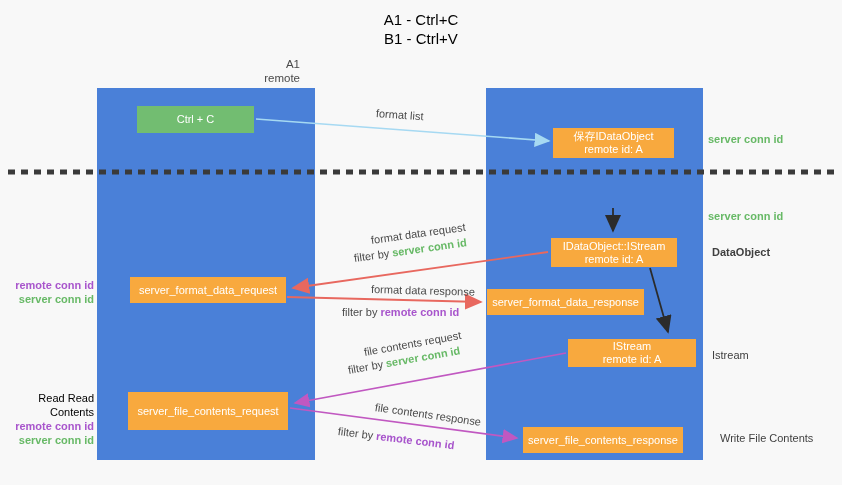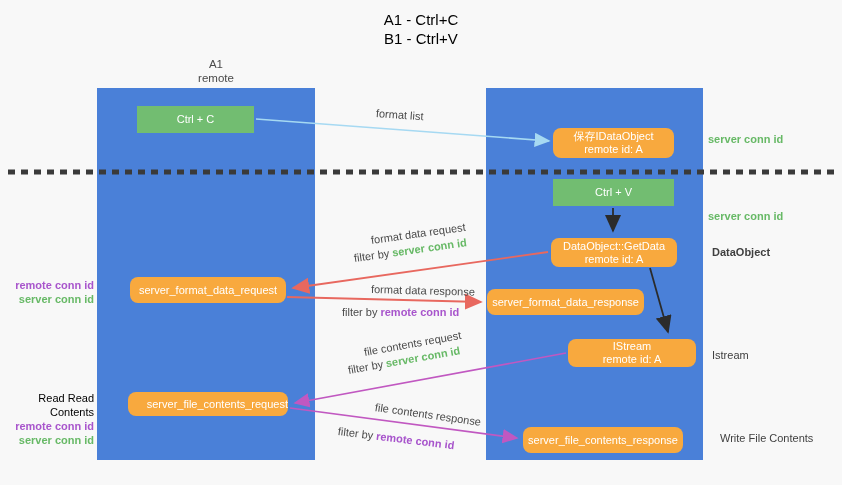--- a/index.html
+++ b/index.html
@@ -10,41 +10,41 @@
   }
   .title { position:absolute; left:0; right:0; top:10px; text-align:center;
     font-size:15px; color:#000000; line-height:19px; }
   .lane-header { position:absolute; text-align:center; font-size:11.5px; color:#4a4a4a; line-height:14px; }
   .lane { position:absolute; top:88px; height:372px; background:#4a80d8; }
   .lane-left { left:97px; width:218px; }
   .lane-right { left:486px; width:217px; }
   .node { position:absolute; color:#ffffff; font-size:11px; text-align:center;
     display:flex; flex-direction:column; justify-content:center; line-height:13px; }
   .green-node { background:#72bd71; }
-  .orange-node { background:#f8a93e;border-radius:8px; }
+  .orange-node { background:#f8a93e; }
   .alabel { position:absolute; font-size:11px; color:#4a4a4a; white-space:nowrap;
     transform-origin:left center; }
   .side-label { position:absolute; font-size:11px; white-space:nowrap; color:#3f3f3f; }
   .green-text { color:#67b966; font-weight:bold; }
   .purple-text { color:#a855cc; font-weight:bold; }
   .left-group { position:absolute; text-align:right; line-height:14px; font-size:11px; }
   .filter-first { margin-right:3px; }
   svg.arrows { position:absolute; left:0; top:0; width:842px; height:485px; pointer-events:none; }
 </style>
 </head>
 <body>
 
 <div class="stage">
 
   <div class="title">
     <div>A1 - Ctrl+C</div>
     <div>B1 - Ctrl+V</div>
   </div>
 
-  <div class="lane-header" style="left:107px; top:57px; width:218px;">
+  <div class="lane-header" style="left:82px; top:57px; width:218px;text-align:right;">
     <div>A1</div>
     <div>remote</div>
   </div>
 
   <div class="lane lane-left"></div>
   <div class="lane lane-right"></div>
 
   <svg class="arrows" viewBox="0 0 842 485">
     <defs>
       <marker id="m-blue" markerWidth="11" markerHeight="9" refX="9" refY="4.5" orient="auto">
@@ -80,43 +80,40 @@
 
   <div class="node green-node" style="left:137px; top:106px; width:117px; height:27px;">
     <div>Ctrl + C</div>
   </div>
 
   <div class="node orange-node" style="left:553px; top:128px; width:121px; height:30px;">
     <div>保存IDataObject</div>
     <div>remote id: A</div>
   </div>
 
-  <div class="node green-node" style="left:553px; top:179px; width:121px; height:27px;">
-    <div>Ctrl + V</div>
-  </div>
 
   <div class="node orange-node" style="left:551px; top:238px; width:126px; height:29px;">
-    <div>DataObject::GetData</div>
+    <div>IDataObject::IStream</div>
     <div>remote id: A</div>
   </div>
 
   <div class="node orange-node" style="left:487px; top:289px; width:157px; height:26px;">
     <div>server_format_data_response</div>
   </div>
 
   <div class="node orange-node" style="left:130px; top:277px; width:156px; height:26px;">
     <div>server_format_data_request</div>
   </div>
 
   <div class="node orange-node" style="left:568px; top:339px; width:128px; height:28px;">
     <div>IStream</div>
     <div>remote id: A</div>
   </div>
 
-  <div class="node orange-node" style="left:128px; top:392px; width:160px; height:24px;text-align:right;">
+  <div class="node orange-node" style="left:128px; top:392px; width:160px; height:38px;">
     <div>server_file_contents_request</div>
   </div>
 
   <div class="node orange-node" style="left:523px; top:427px; width:160px; height:26px;">
     <div>server_file_contents_response</div>
   </div>
 
   <div class="alabel" style="left:376px; top:107px; transform:rotate(4deg);">format list</div>
 
   <div class="alabel" style="left:371px; top:234px; transform:rotate(-8deg);">format data request</div>

